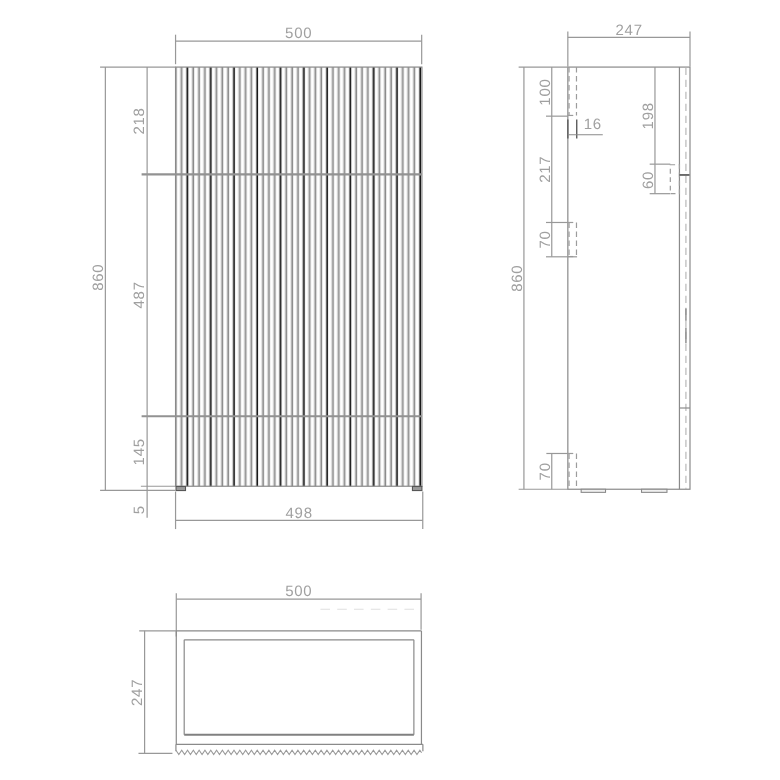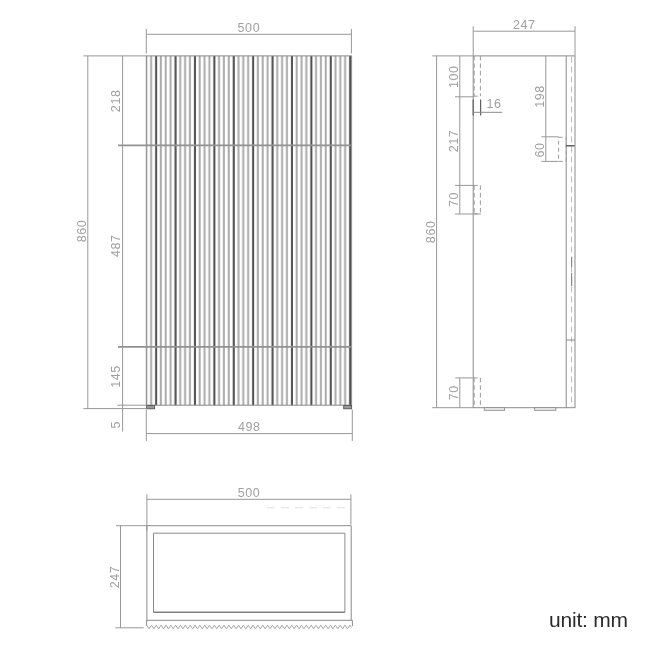--- a/index.html
+++ b/index.html
@@ -200,14 +200,13 @@
 
 <g stroke="#989898" stroke-width="1" fill="none">
 <line x1="120.5" y1="525.7" x2="120.5" y2="627.8"></line>
 <line x1="116" y1="525.7" x2="146.9" y2="525.7"></line>
 <line x1="115.4" y1="627.8" x2="143.7" y2="627.8"></line>
 </g>
 <text class="dim" x="118.5" y="577" text-anchor="middle" transform="rotate(-90 118.5 577)">247</text>
 
 </svg>
 
-<div class="unit">unit: mm</div>
 </div>
 
 </body></html>

